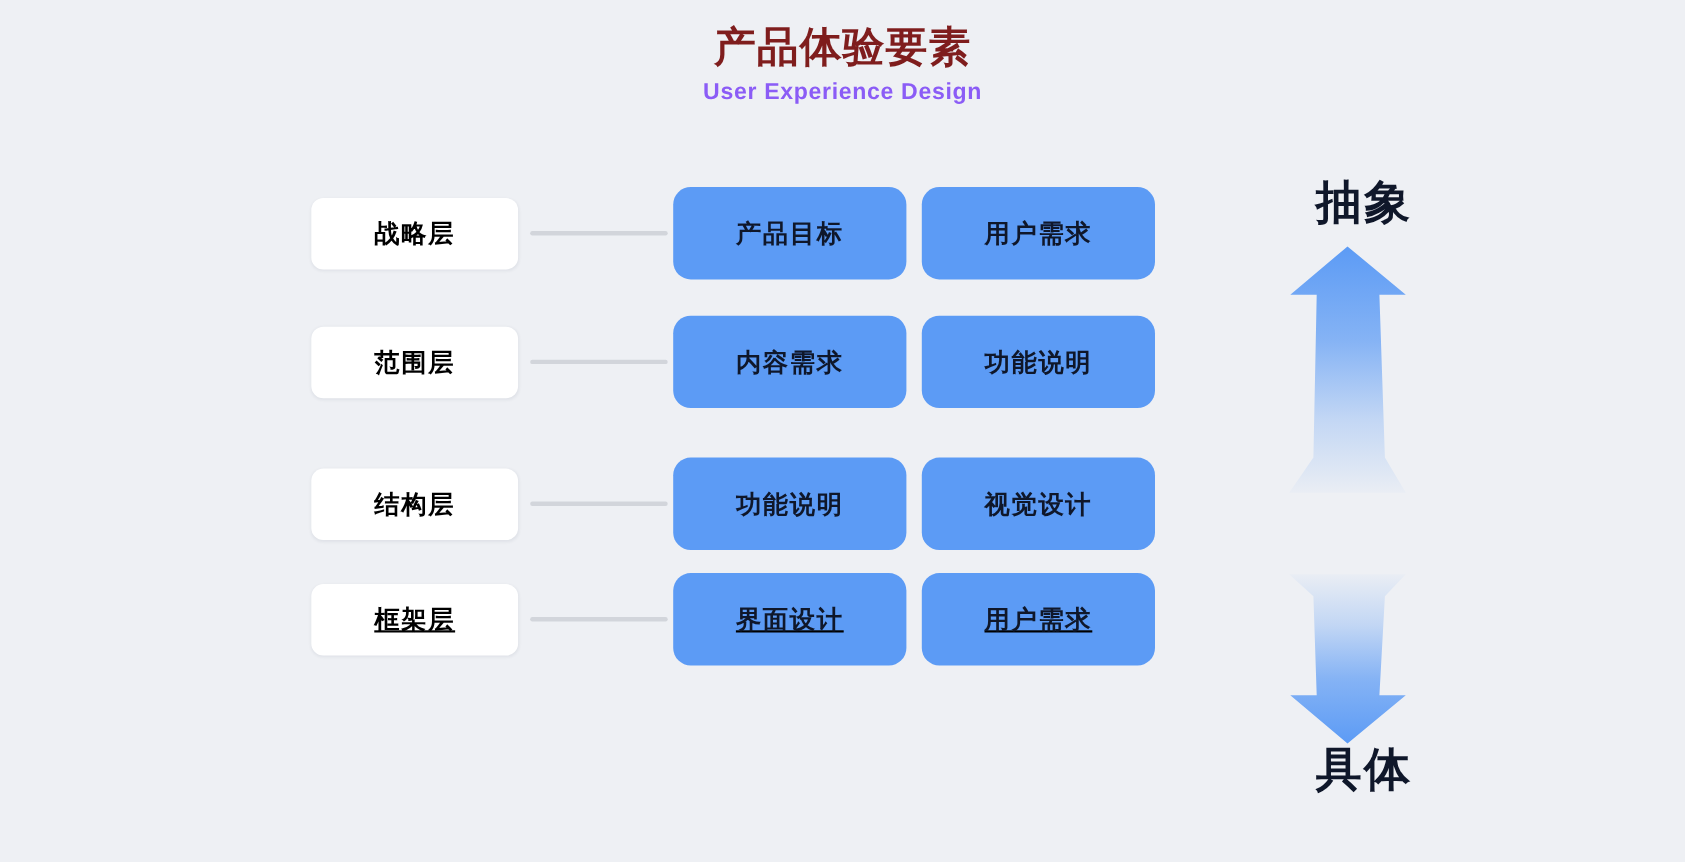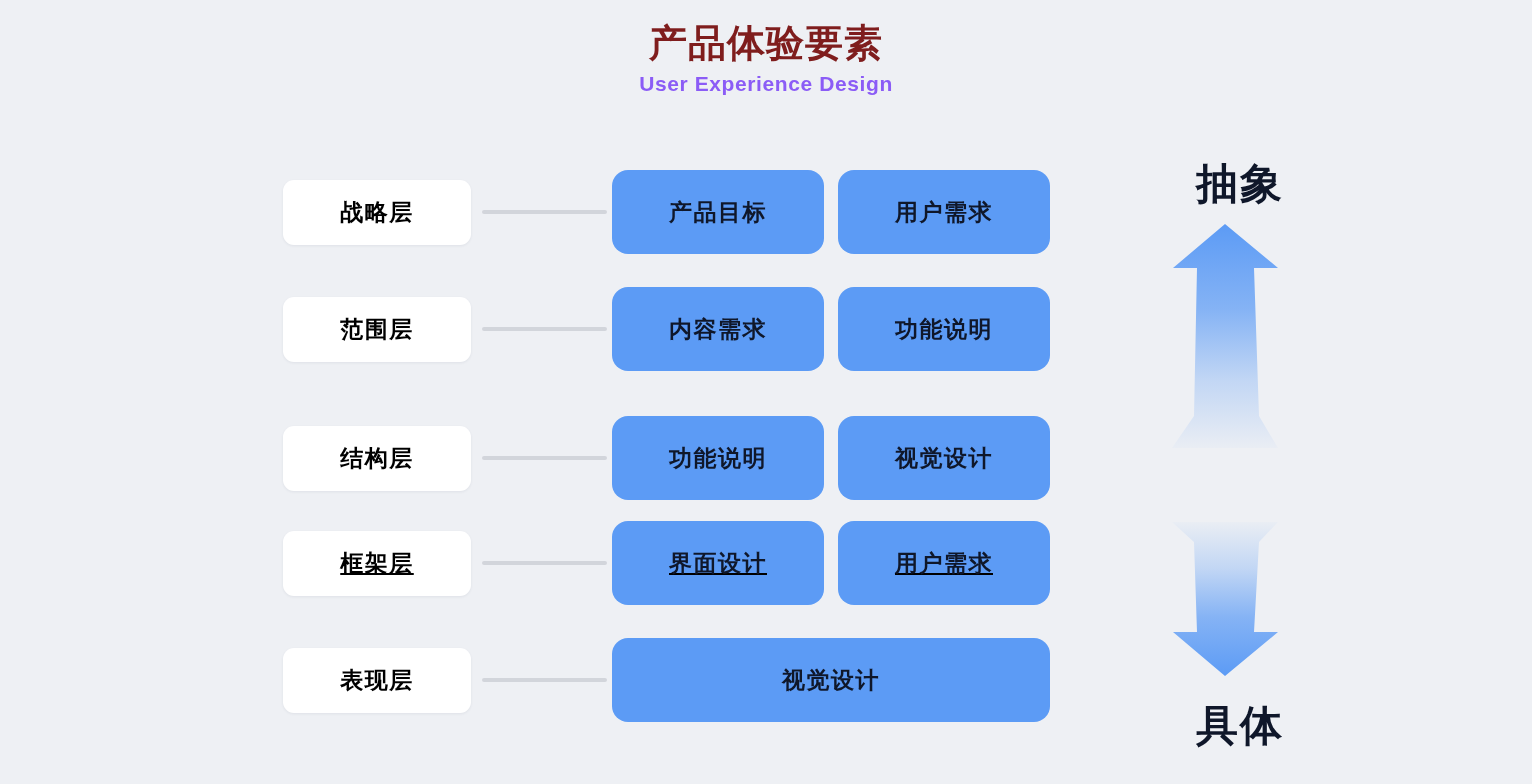--- a/index.html
+++ b/index.html
@@ -128,21 +128,21 @@
     position: absolute;
     left: 0;
     width: 180px;
     text-align: center;
     font-size: 42px;
     font-weight: bold;
     color: #0f172a;
     letter-spacing: 2px;
   }
   .axis-cap-top { top: 6px; }
-  .axis-cap-bottom { top: 548px; }
+  .axis-cap-bottom { top: 522px; }
 
   .axis-arrow {
     position: absolute;
     left: 14px;
   }
   .axis-arrow-up { top: 70px; }
   .axis-arrow-down { top: 370px; }
 </style>
 </head>
 <body>
@@ -215,33 +215,20 @@
     <div class="cards">
       <div class="card">
         <span class="card-text">界面设计</span>
       </div>
       <div class="card">
         <span class="card-text">用户需求</span>
       </div>
     </div>
   </div>
 
-  <div class="layer-row" style="top:638px;">
-    <div class="layer-label">
-      <span class="layer-label-text">表现层</span>
-    </div>
-    <div class="connector">
-      <div class="connector-line"></div>
-    </div>
-    <div class="cards">
-      <div class="card">
-        <span class="card-text">视觉设计</span>
-      </div>
-    </div>
-  </div>
 
   <div class="axis">
     <div class="axis-cap axis-cap-top">抽象</div>
 
     <div class="axis-arrow axis-arrow-up">
       <svg width="152" height="230" viewBox="0 0 152 230">
         <defs>
           <linearGradient id="gradUp" x1="0" y1="0" x2="0" y2="1">
             <stop offset="0%" stop-color="#5c9bf5" stop-opacity="1"></stop>
             <stop offset="38%" stop-color="#5c9bf5" stop-opacity="0.72"></stop>

